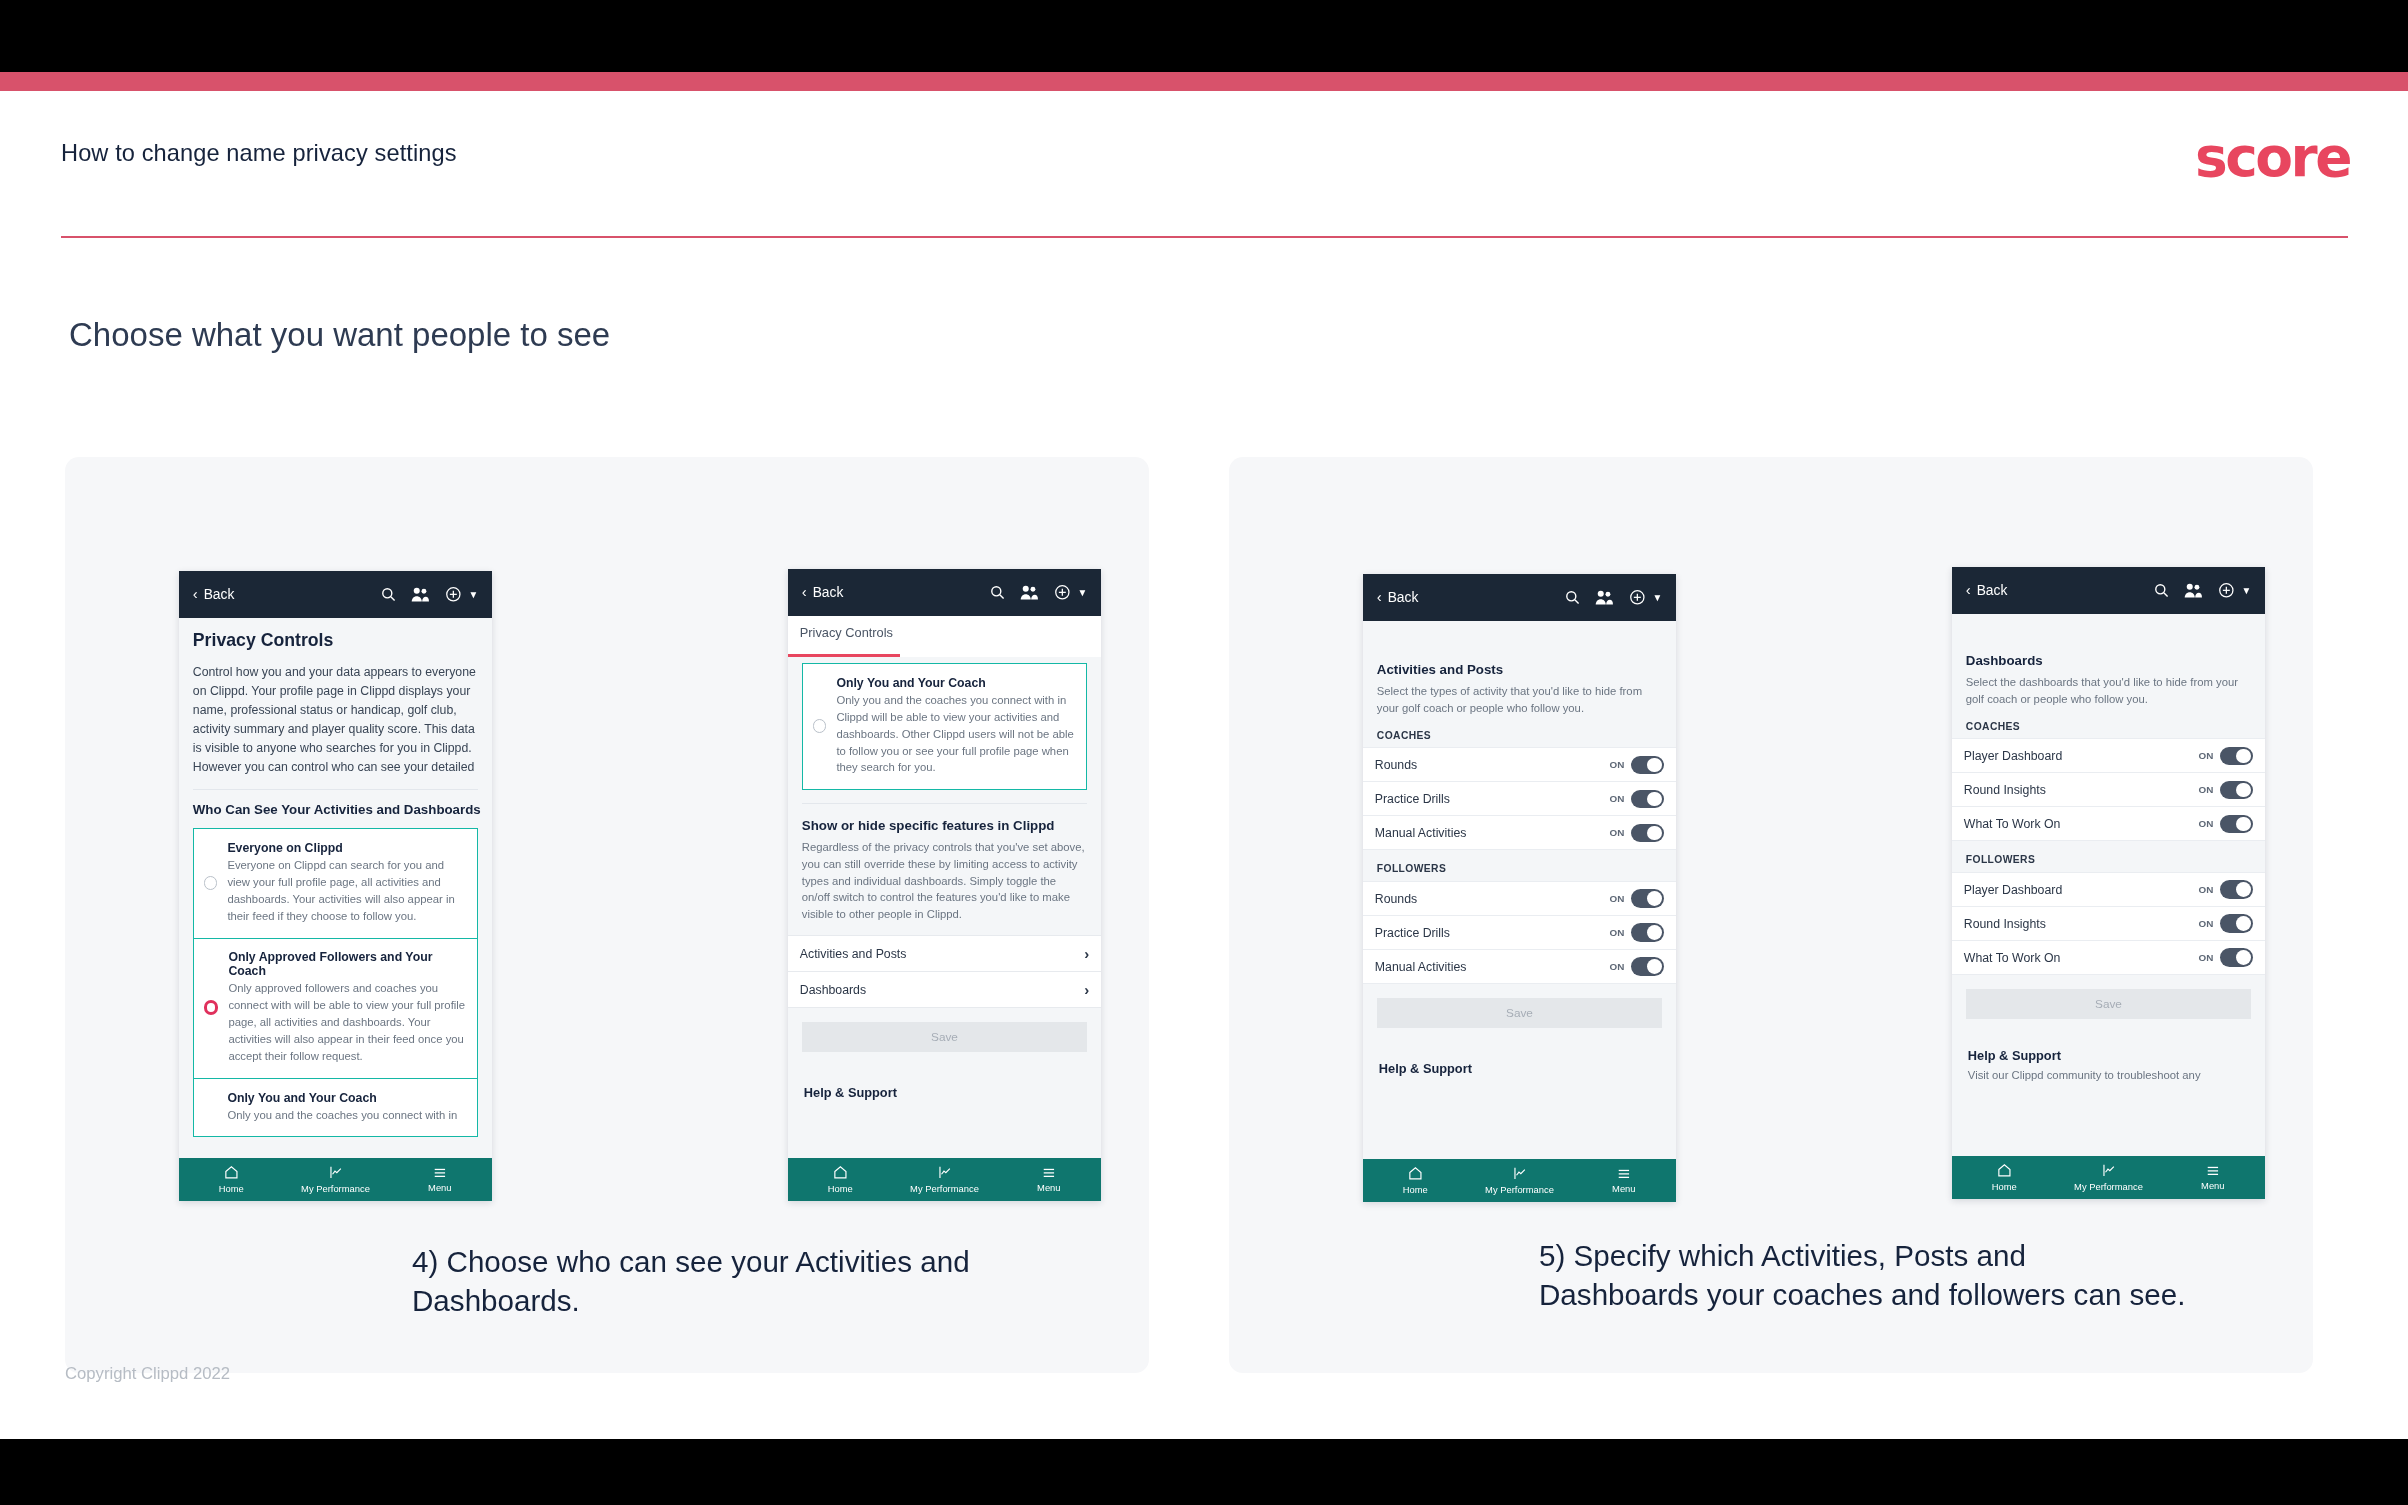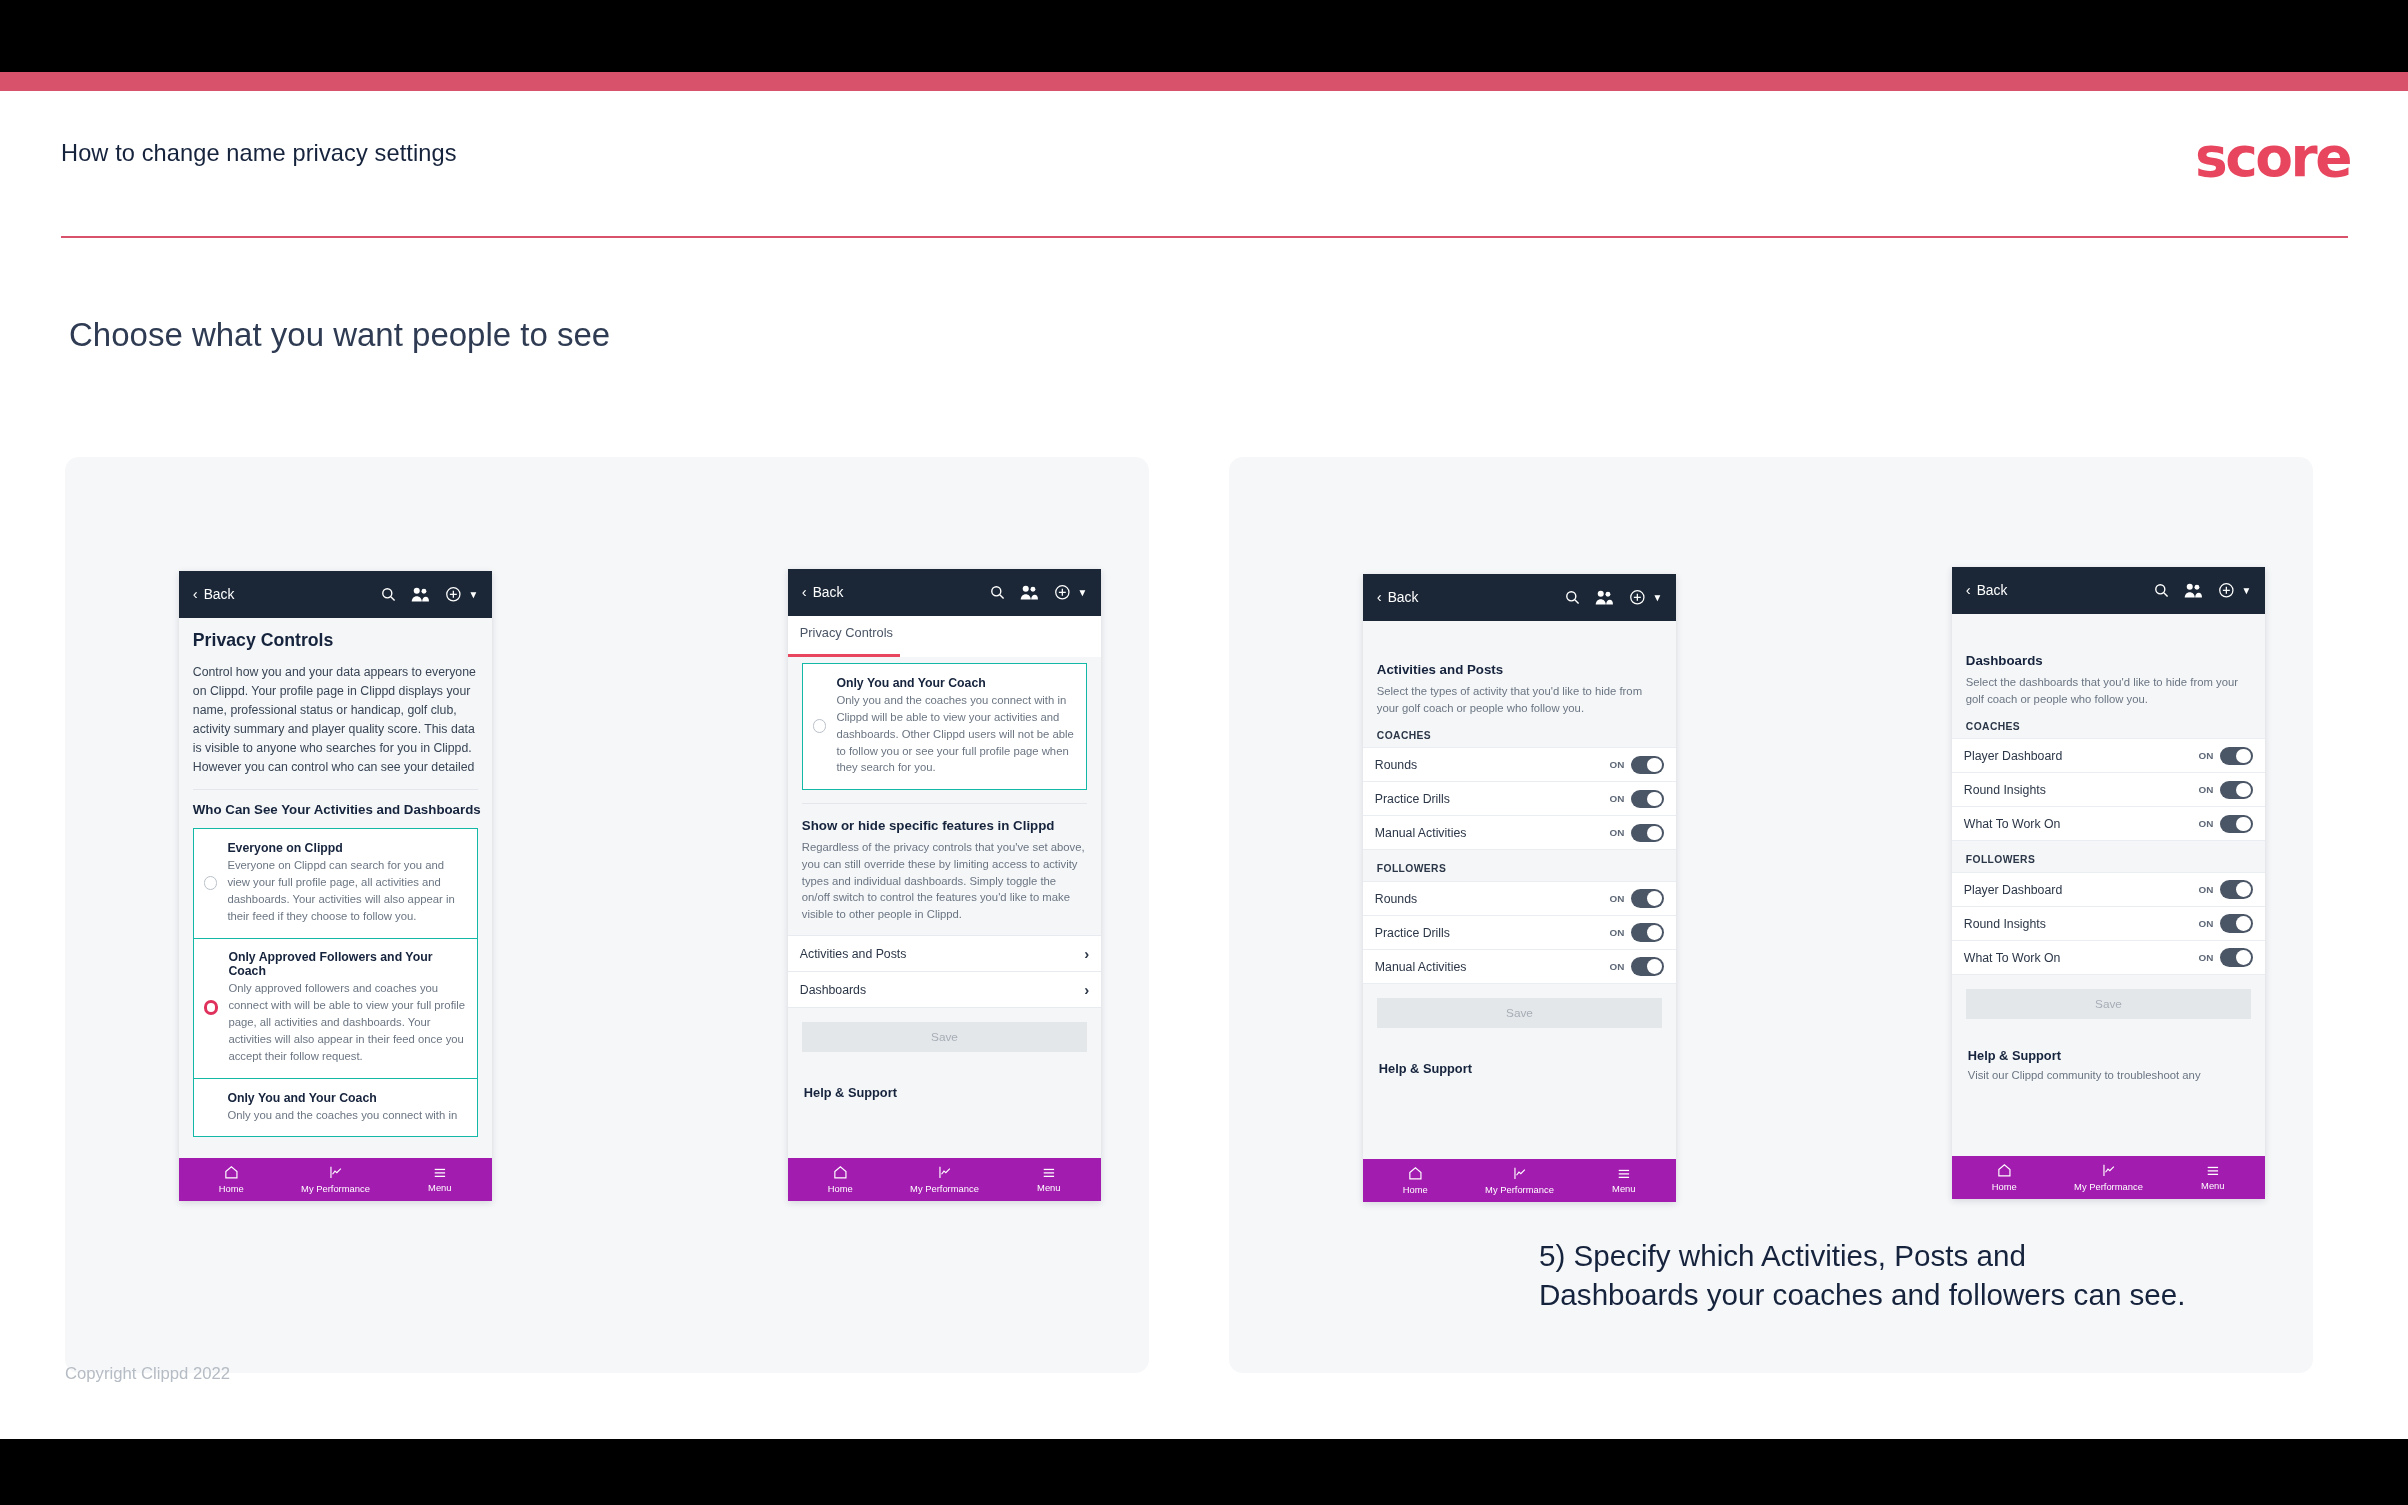--- a/index.html
+++ b/index.html
@@ -137,21 +137,21 @@
   .save-btn {
     margin:13.8px 13.8px 0 13.8px; height:29.6px; background:#e4e7ea;
     display:flex; align-items:center; justify-content:center;
     font-size:11.8px; color:#a6adb6;
   }
 
   .help-h { font-size:12.8px; font-weight:bold; color:#16233c; margin:33px 0 0 15.8px; }
   .help-p { font-size:11.3px; color:#6b7582; margin:3.9px 15.8px 0 15.8px; line-height:1.45; }
 
   .botnav {
-    position:absolute; left:0; bottom:0; width:100%; height:43px; background:#a21caf;
+    position:absolute; left:0; bottom:0; width:100%; height:43px; background:#0f766e;
     display:flex; align-items:center; color:#fff;
   }
   .botnav .nb { flex:1; display:flex; flex-direction:column; align-items:center; gap:3px; }
   .botnav .nb span { font-size:9.4px; }
   .botnav svg { display:block; }
   .copyright {
     position:absolute; left:65px; top:1273px; font-size:16.7px; color:#b6bcc4;
   }
 </style>
 </head>
@@ -345,20 +345,21 @@
               <line x1="3" y1="6" x2="21" y2="6"></line>
               <line x1="3" y1="12" x2="21" y2="12"></line>
               <line x1="3" y1="18" x2="21" y2="18"></line>
             </svg>
           <span>Menu</span>
         </div>
       </div>
     </div>
   </div>
 
+  <div class="caption" id="caption-left">4) Choose who can see your Activities and Dashboards.</div>
 
   <div class="panel" id="panel-right"></div>
 
   <div class="phone" style="left:1363px; top:483px; width:313px; height:628px;">
     <div class="phone-inner">
       <div class="topbar">
         <div class="back">
           <span class="chev-l">‹</span>
           <span>Back</span>
         </div>

